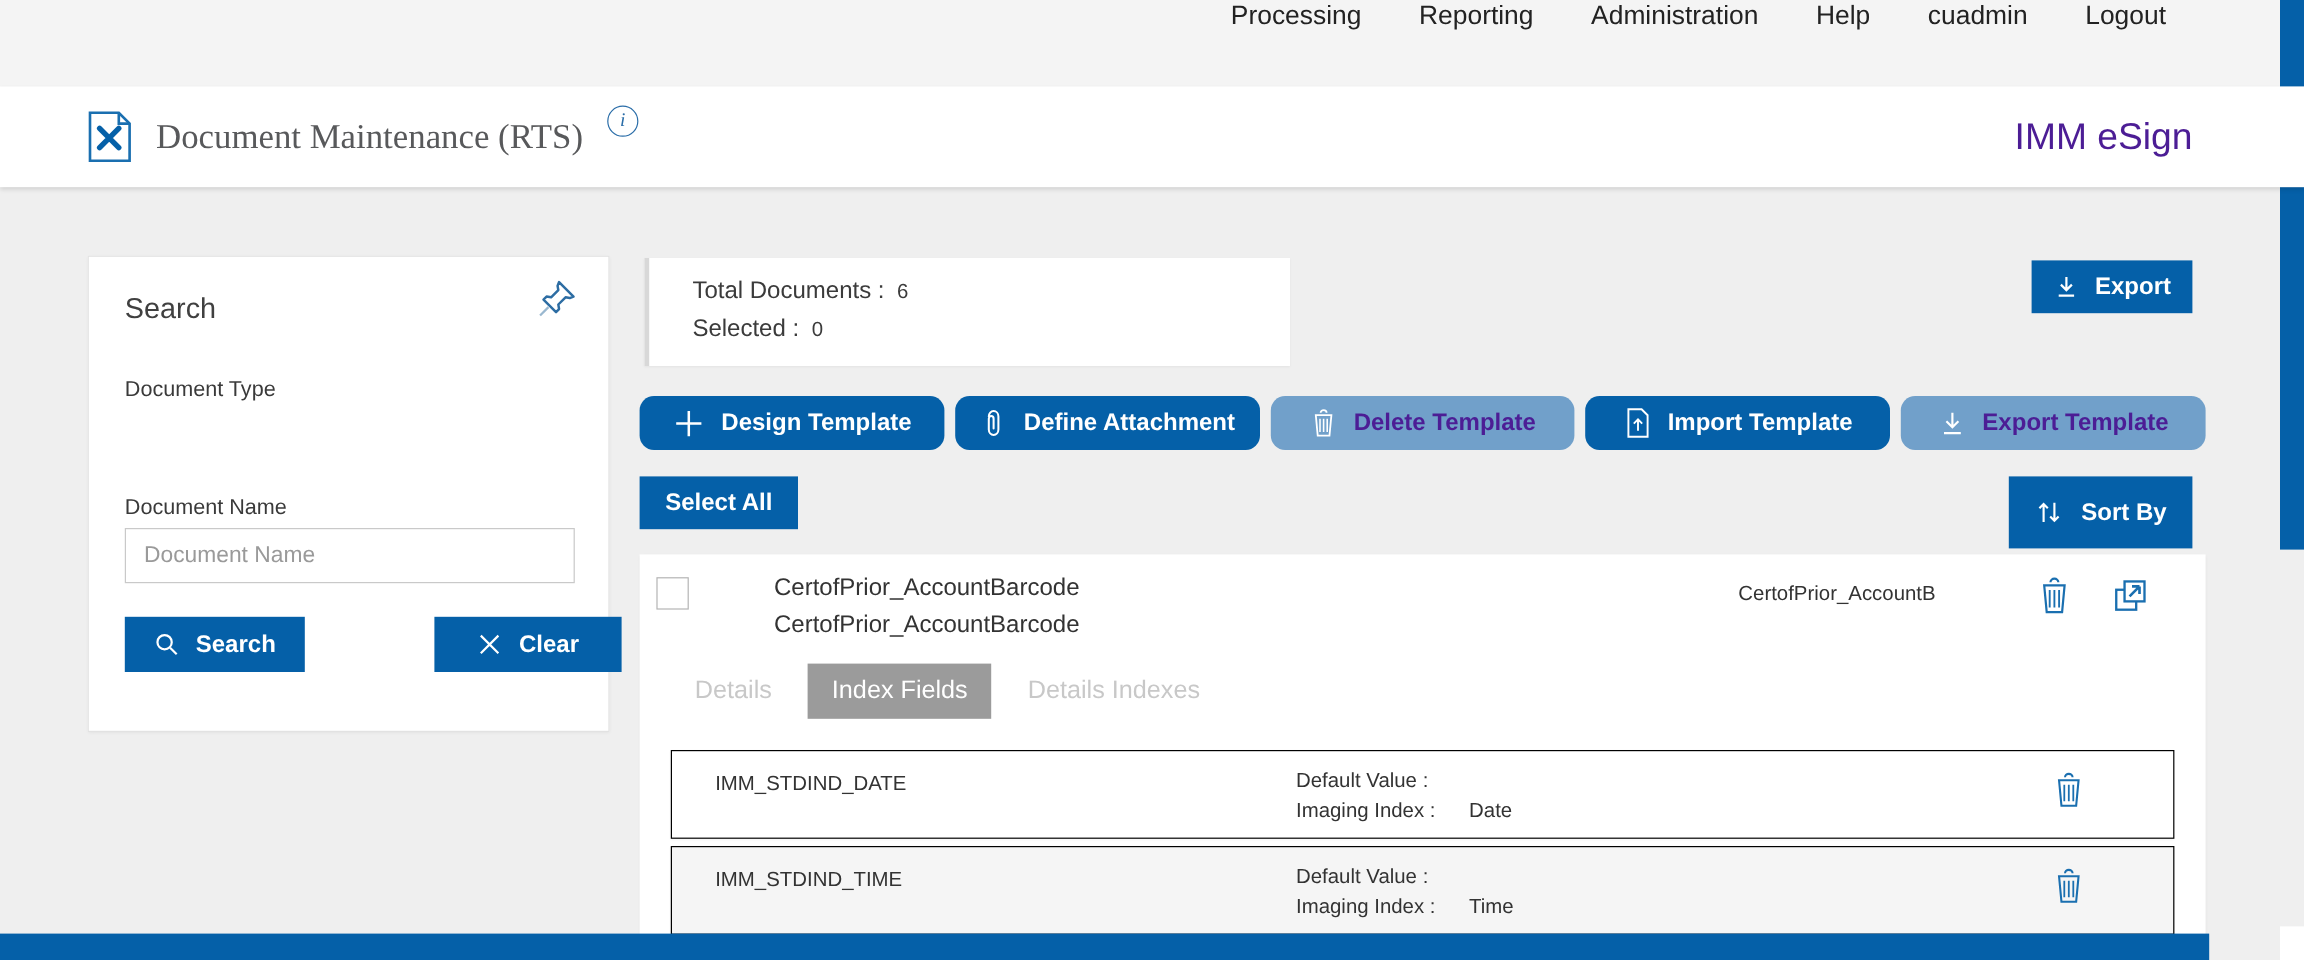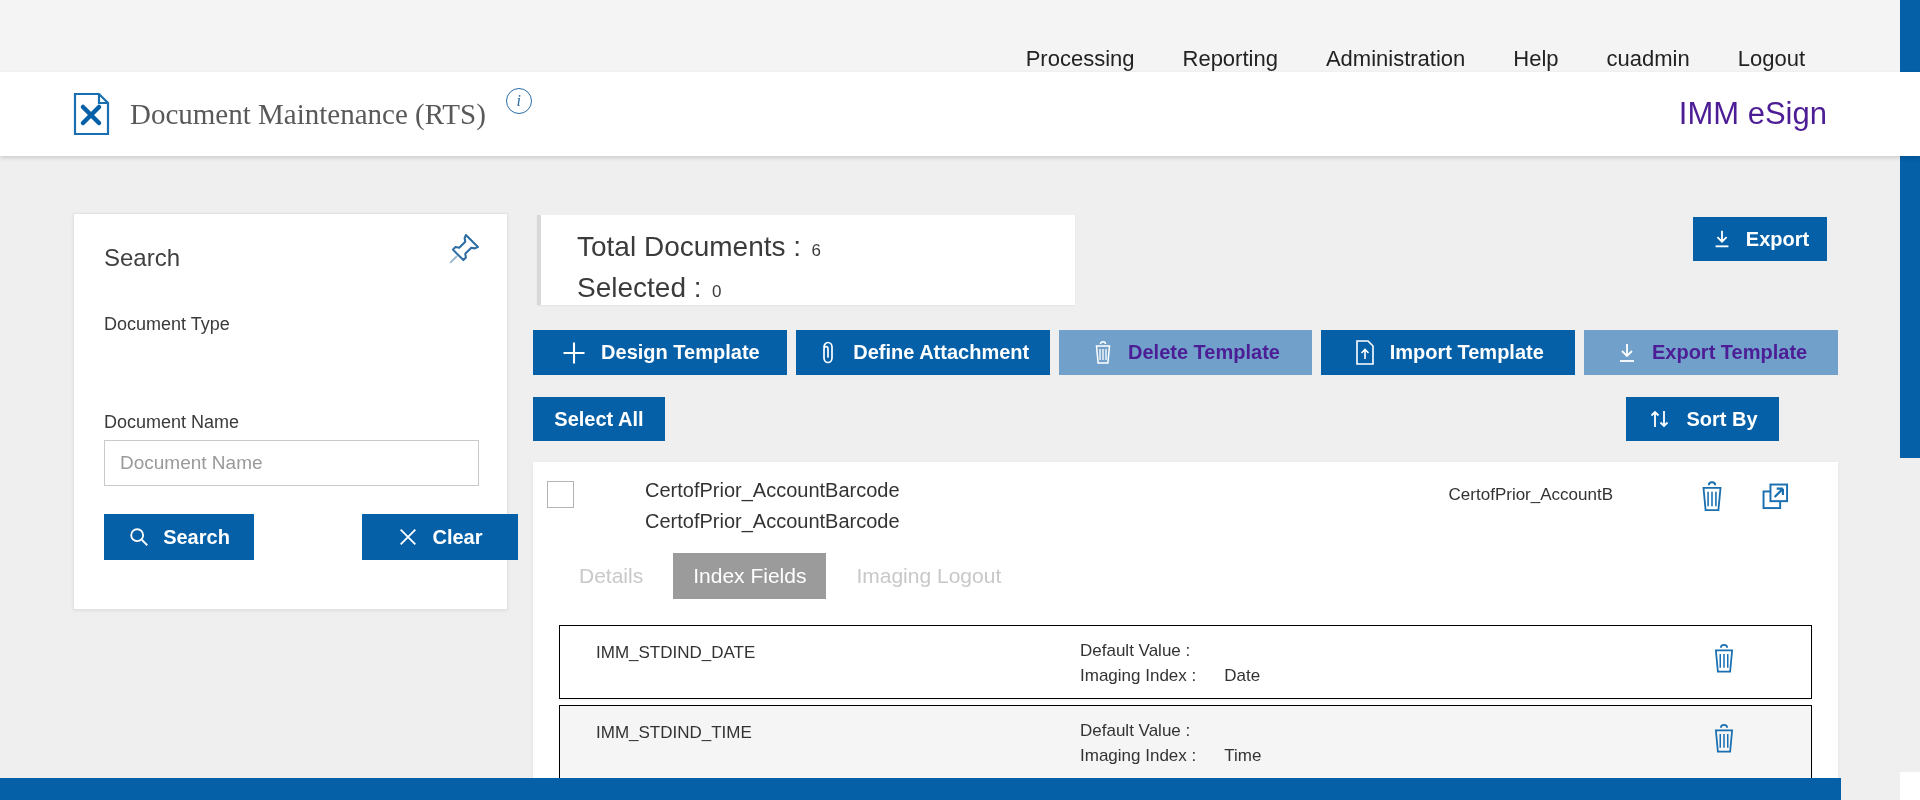--- a/index.html
+++ b/index.html
@@ -3,21 +3,21 @@
 <meta charset="utf-8">
 <style>
   * { margin:0; padding:0; box-sizing:border-box; }
   html,body { width:1920px; height:800px; overflow:hidden; }
   body {
     font-family:"Liberation Sans","DejaVu Sans",sans-serif;
     background:#efefef; position:relative; color:#333;
   }
   
   .topbar { position:absolute; top:0; left:0; width:1920px; height:72px; background:#f4f4f4; }
-  .topnav { position:absolute; right:115px; top:0; height:72px; display:flex; align-items:flex-end; gap:48px; }
+  .topnav { position:absolute; right:115px; top:0; height:72px; display:flex; align-items:flex-start; gap:48px; }
   .topnav span { font-size:22px; color:#222; cursor:pointer; white-space:nowrap; }
   
   .header { position:absolute; top:72px; left:0; width:1920px; height:84px; background:#fff;
             box-shadow:0 2px 4px rgba(0,0,0,.14); z-index:2; }
   .header-left { position:absolute; left:73px; top:0; height:84px; display:flex; align-items:center; gap:20px; }
   .page-title { font-size:29px; color:#58595b; white-space:nowrap;font-family:Liberation Serif, serif; }
   .info-badge { width:26px; height:26px; border:1px solid #2a6da8; border-radius:50%;
                 color:#2a6da8; font-family:"Liberation Serif","DejaVu Serif",serif; font-style:italic;
                 font-size:16px; display:flex; align-items:center; justify-content:center;
                 margin-top:-26px; }
@@ -43,30 +43,30 @@
   .text-input { position:absolute; left:30px; top:226px; width:375px; height:46px;
                 border:1px solid #c9c9c9; padding:0 15px; font-size:19px; color:#333;
                 font-family:inherit; outline:none; }
   .text-input::placeholder { color:#9a9a9a; }
   .btn-search { position:absolute; left:30px; top:300px; width:150px; height:46px; }
   .btn-clear  { position:absolute; left:288px; top:300px; width:156px; height:46px; }
   
   .summary { position:absolute; left:537px; top:215px; width:538px; height:90px; background:#fff;
              border-left:4px solid #d8d8d8; box-shadow:0 1px 2px rgba(0,0,0,.05); padding:16px 0 0 36px; }
   .summary .line { margin-bottom:9px; }
-  .summary .lab { font-size:28px; color:#3b3b3b; }
+  .summary .lab { font-size:20px; color:#3b3b3b; }
   .summary .num { font-size:17px; color:#3b3b3b; margin-left:6px; }
   
   .btn-export { position:absolute; left:1693px; top:217px; width:134px; height:44px; }
   
   .toolbar { position:absolute; left:533px; top:330px; width:1305px; height:45px; display:flex; gap:9px; }
-  .toolbar .btn { flex:1; }
+  .toolbar .btn { flex:1;border-radius:12px; }
   
   .btn-selectall { position:absolute; left:533px; top:397px; width:132px; height:44px; }
-  .btn-sortby   { position:absolute; left:1626px; top:397px; width:153px; height:44px; }
+  .btn-sortby   { position:absolute; left:1674px; top:397px; width:153px; height:60px; }
   
   .doc-card { position:absolute; left:533px; top:462px; width:1305px; height:338px; background:#fff;
               box-shadow:0 1px 3px rgba(0,0,0,.07); }
   .checkbox { position:absolute; left:14px; top:19px; width:27px; height:27px;
               border:1px solid #b4b4b4; background:#fff; cursor:pointer; }
   .doc-names { position:absolute; left:112px; top:13px; font-size:20px; color:#333; line-height:31px; }
   .doc-right-name { position:absolute; right:225px; top:23px; font-size:17px; color:#333; }
   .row-trash { position:absolute; right:110px; top:18px; width:32px; height:34px; color:#1a6fb0; cursor:pointer; }
   .row-open  { position:absolute; right:44px;  top:17px; width:36px; height:36px; color:#1a6fb0; cursor:pointer; }
   .tabs { position:absolute; left:26px; top:91px; display:flex; gap:10px; align-items:stretch; }
@@ -244,21 +244,21 @@
     <svg width="36" height="36" viewBox="0 0 26 26">
         <rect x="4" y="9" width="12" height="12" fill="#fff" stroke="currentColor" stroke-width="1.4"></rect>
         <rect x="9" y="4" width="12" height="12" fill="#fff" stroke="currentColor" stroke-width="1.4"></rect>
         <path d="M12 13 L18 7 M18 7 h-4.5 M18 7 v4.5" fill="none" stroke="currentColor" stroke-width="1.6"></path>
       </svg>
   </span>
 
   <div class="tabs">
     <div class="tab">Details</div>
     <div class="tab active">Index Fields</div>
-    <div class="tab">Imaging Logout</div>
+    <div class="tab">Details Indexes</div>
   </div>
 
   <div class="idx-rows">
     <div class="idx-row">
       <div class="idx-name">IMM_STDIND_DATE</div>
       <div class="idx-center">
         <div>
           <span>Default Value :</span><span class="v"></span>
         </div>
         <div>

